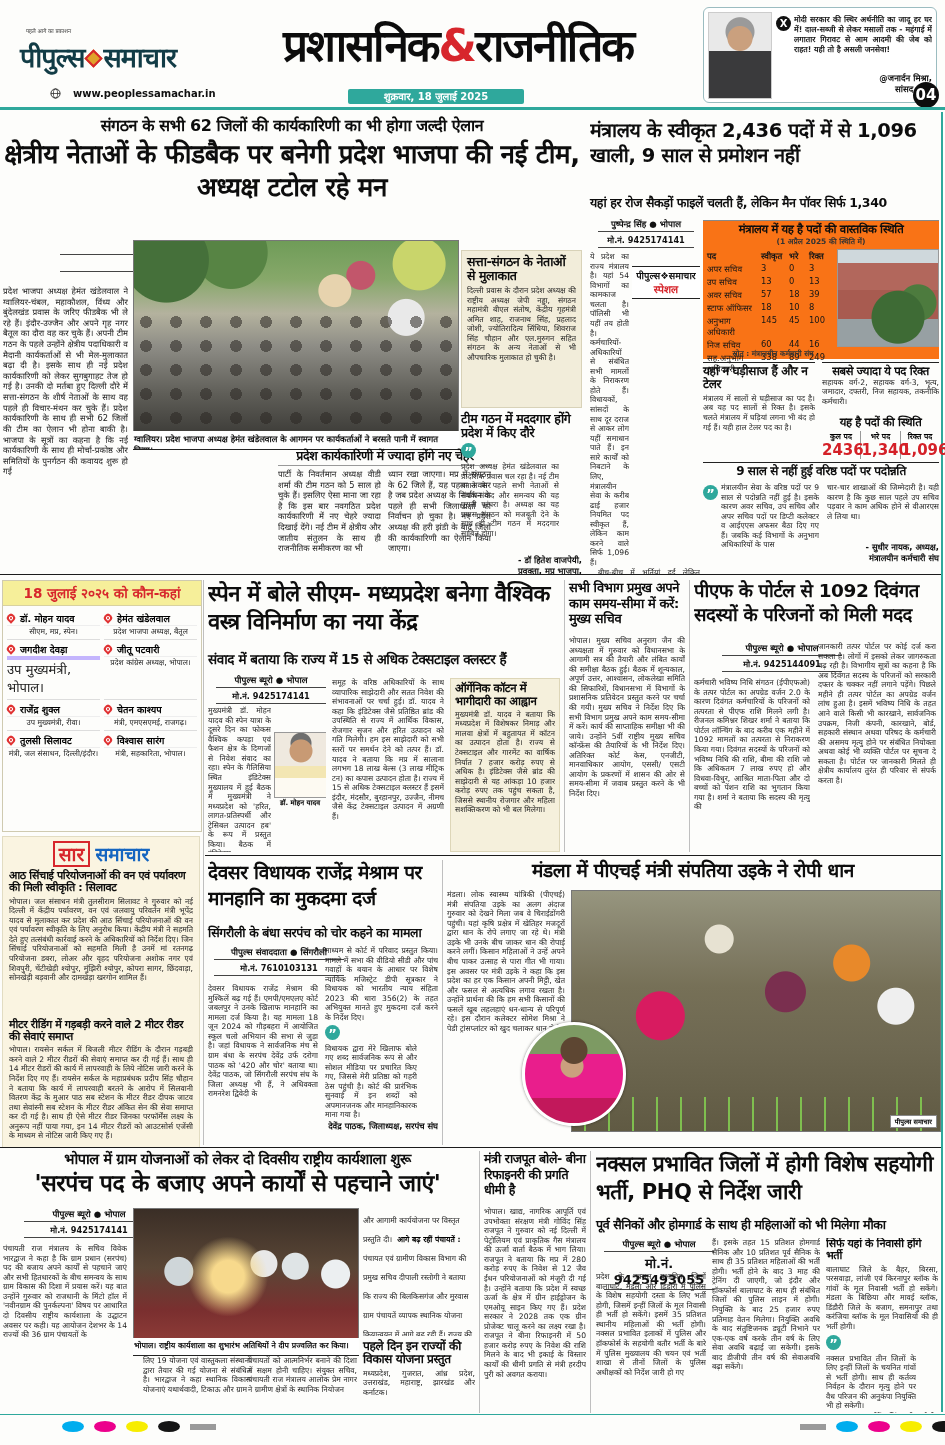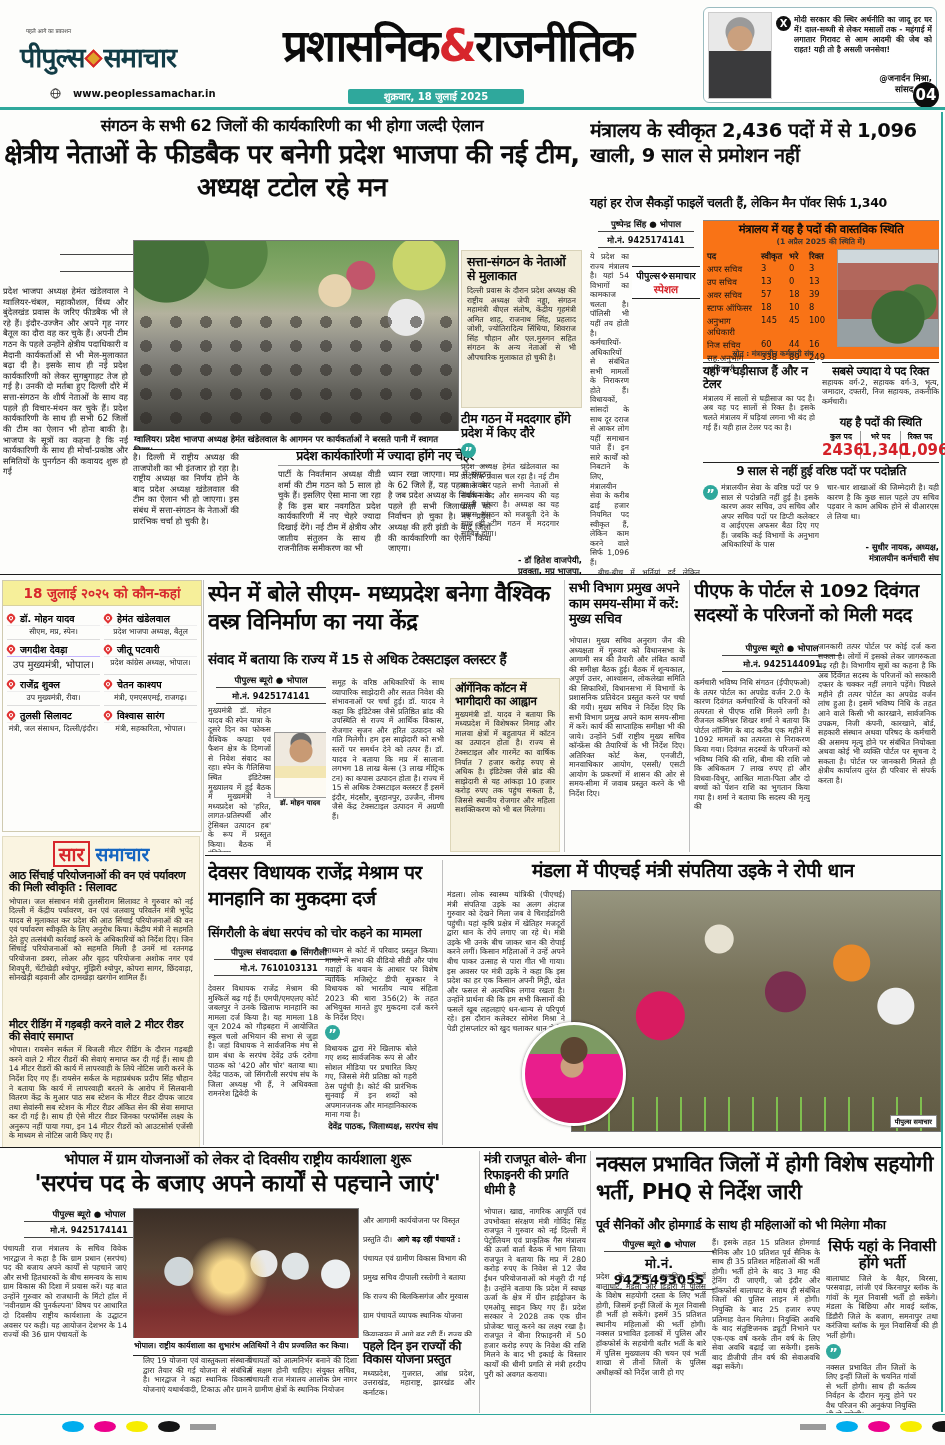--- a/index.html
+++ b/index.html
@@ -91,21 +91,20 @@
          radial-gradient(circle at 10% 10%,#45703a 0 42px,transparent 43px),
          radial-gradient(circle at 30% 6%,#578444 0 36px,transparent 37px),
          radial-gradient(circle at 62% 26%,#e7d3ae 0 16px,transparent 17px),
          radial-gradient(circle at 70% 18%,#c2566b 0 14px,transparent 15px),
          radial-gradient(circle at 84% 40%,#e9e9e9 0 18px,transparent 19px),
          linear-gradient(180deg,#6f9c58 0%,#87a86a 20%,#b4b29e 38%,#8e8d86 55%,#5f5e58 80%,#3f3e3a 100%);">
     <div class="crowd-heads"></div>
   </div>
   <div class="ab cap" style="left:133px;top:431px;width:324px;height:14px;overflow:hidden;">ग्वालियर। प्रदेश भाजपा अध्यक्ष हेमंत खंडेलवाल के आगमन पर कार्यकर्ताओं ने बरसते पानी में स्वागत किया।</div>
 
-  <div class="ab jt bt" style="left:133px;top:452px;width:106px;height:120px;">है। दिल्ली में राष्ट्रीय अध्यक्ष की ताजपोशी का भी इंतजार हो रहा है। राष्ट्रीय अध्यक्ष का निर्णय होने के बाद प्रदेश अध्यक्ष खंडेलवाल की टीम का ऐलान भी हो जाएगा। इस संबंध में सत्ता-संगठन के नेताओं की प्रारंभिक चर्चा हो चुकी है।</div>
 
   <div class="ab" style="left:245px;top:449px;width:214px;height:158px;margin-left:33px;">
     <div class="hl center" style="font-size:12.5px;border-bottom:1px solid #999;padding-bottom:2px;">प्रदेश कार्यकारिणी में ज्यादा होंगे नए चेहरे</div>
     <div class="jt bt" style="position:absolute;left:0;top:20px;width:103px;height:104px;">पार्टी के निवर्तमान अध्यक्ष वीडी शर्मा की टीम गठन को 5 साल हो चुके हैं। इसलिए ऐसा माना जा रहा है कि इस बार नवगठित प्रदेश कार्यकारिणी में नए चेहरे ज्यादा दिखाई देंगे। नई टीम में क्षेत्रीय और जातीय संतुलन के साथ ही राजनीतिक समीकरण का भी</div>
     <div class="jt bt" style="position:absolute;left:110px;top:20px;width:103px;height:104px;">ध्यान रखा जाएगा। मप्र में संगठन के 62 जिले हैं, यह पहला अवसर है जब प्रदेश अध्यक्ष के निर्वाचन के पहले ही सभी जिलाध्यक्षों का निर्वाचन हो चुका है। नए प्रदेश अध्यक्ष की हरी झंडी के बाद जिलों की कार्यकारिणी का ऐलान किया जाएगा।</div>
   </div>
 
   <div class="ab boxcream" style="left:461px;top:250px;width:121px;height:158px;padding:4px 5px;box-sizing:border-box;">
     <div class="hl" style="font-size:12.5px;margin-bottom:3px;">सत्ता-संगठन के नेताओं से मुलाकात</div>
     <div class="jt bt7" style="height:116px;">दिल्ली प्रवास के दौरान प्रदेश अध्यक्ष की राष्ट्रीय अध्यक्ष जेपी नड्डा, संगठन महामंत्री बीएल संतोष, केंद्रीय गृहमंत्री अमित शाह, राजनाथ सिंह, प्रहलाद जोशी, ज्योतिरादित्य सिंधिया, शिवराज सिंह चौहान और एल.मुरुगन सहित संगठन के अन्य नेताओं से भी औपचारिक मुलाकात हो चुकी है।</div>
@@ -223,21 +222,21 @@
       <div style="border-bottom:1px solid #ddd;padding:3px 0;">
         <div style="font-weight:700;font-size:9.5px;"><span class="pin"></span><span>डॉ. मोहन यादव</span></div>
         <div style="font-size:7.6px;color:#222;border-top:1px solid #eee;text-align:center;">सीएम, मप्र, स्पेन।</div>
       </div>
       <div style="border-bottom:1px solid #ddd;padding:3px 0;">
         <div style="font-weight:700;font-size:9.5px;"><span class="pin"></span><span>हेमंत खंडेलवाल</span></div>
         <div style="font-size:7.6px;color:#222;border-top:1px solid #eee;text-align:center;">प्रदेश भाजपा अध्यक्ष, बैतूल</div>
       </div>
       <div style="border-bottom:1px solid #ddd;padding:3px 0;">
         <div style="font-weight:700;font-size:9.5px;"><span class="pin"></span><span>जगदीश देवड़ा</span></div>
-        <div style="font-size:10px;color:#222;border-top:1px solid #c4b5fd;text-align:center;">उप मुख्यमंत्री, भोपाल।</div>
+        <div style="font-size:13px;color:#222;border-top:4px solid #c4b5fd;text-align:left;">उप मुख्यमंत्री, भोपाल।</div>
       </div>
       <div style="border-bottom:1px solid #ddd;padding:3px 0;">
         <div style="font-weight:700;font-size:9.5px;"><span class="pin"></span><span>जीतू पटवारी</span></div>
         <div style="font-size:7.6px;color:#222;border-top:1px solid #eee;text-align:center;">प्रदेश कांग्रेस अध्यक्ष, भोपाल।</div>
       </div>
       <div style="border-bottom:1px solid #ddd;padding:3px 0;">
         <div style="font-weight:700;font-size:9.5px;"><span class="pin"></span><span>राजेंद्र शुक्ल</span></div>
         <div style="font-size:7.6px;color:#222;border-top:1px solid #eee;text-align:center;">उप मुख्यमंत्री, रीवा।</div>
       </div>
       <div style="border-bottom:1px solid #ddd;padding:3px 0;">
@@ -380,21 +379,21 @@
 
   <div class="ab hl" style="left:596px;top:1150px;width:344px;height:66px;font-size:21px;line-height:1.35;overflow:hidden;">नक्सल प्रभावित जिलों में होगी विशेष सहयोगी भर्ती, PHQ से निर्देश जारी</div>
   <div class="ab hl" style="left:596px;top:1218px;width:344px;font-size:12.5px;">पूर्व सैनिकों और होमगार्ड के साथ ही महिलाओं को भी मिलेगा मौका</div>
   <div class="ab byl" style="left:604px;top:1238px;width:110px;">
     <div class="n" style="font-size:8.6px;">पीपुल्स ब्यूरो ● भोपाल</div>
     <div class="p" style="font-size:13px;">मो.नं. 9425493055</div>
   </div>
   <div class="ab jt bt7" style="left:596px;top:1272px;width:110px;height:140px;">प्रदेश के नक्सल प्रभावित जिलों बालाघाट, मंडला और डिंडौरी में पुलिस के विशेष सहयोगी दस्ता के लिए भर्ती होगी, जिसमें इन्हीं जिलों के मूल निवासी ही भर्ती हो सकेंगे। इसमें 35 प्रतिशत स्थानीय महिलाओं की भर्ती होगी। नक्सल प्रभावित इलाकों में पुलिस और हॉकफोर्स के सहयोगी बतौर भर्ती के बारे में पुलिस मुख्यालय की चयन एवं भर्ती शाखा से तीनों जिलों के पुलिस अधीक्षकों को निर्देश जारी हो गए</div>
   <div class="ab jt bt7" style="left:712px;top:1238px;width:108px;height:175px;">हैं। इसके तहत 15 प्रतिशत होमगार्ड सैनिक और 10 प्रतिशत पूर्व सैनिक के साथ ही 35 प्रतिशत महिलाओं की भर्ती होगी। भर्ती होने के बाद 3 माह की ट्रेनिंग दी जाएगी, जो इंदौर और हॉकफोर्स बालाघाट के साथ ही संबंधित जिलों की पुलिस लाइन में होगी। नियुक्ति के बाद 25 हजार रुपए प्रतिमाह वेतन मिलेगा। नियुक्ति अवधि के बाद संतुष्टिजनक ड्यूटी निभाने पर एक-एक वर्ष करके तीन वर्ष के लिए सेवा अवधि बढ़ाई जा सकेगी। इसके बाद डीजीपी तीन वर्ष की सेवाअवधि बढ़ा सकेंगे।</div>
   <div class="ab" style="left:826px;top:1238px;width:112px;height:175px;overflow:hidden;">
-    <div class="hl" style="font-size:15px;text-align:center;">सिर्फ यहां के निवासी होंगे भर्ती</div>
+    <div class="hl" style="font-size:11px;">सिर्फ यहां के निवासी होंगे भर्ती</div>
     <div class="jt bt7" style="margin-top:2px;">बालाघाट जिले के बैहर, बिरसा, परसवाड़ा, लांजी एवं किरनापुर ब्लॉक के गांवों के मूल निवासी भर्ती हो सकेंगे। मंडला के बिछिया और मावई ब्लॉक, डिंडौरी जिले के बजाग, समनापुर तथा करंजिया ब्लॉक के मूल निवासियों की ही भर्ती होगी।</div>
     <div style="margin-top:3px;">
       <span class="qico">”</span>
       <div class="jt bt7" style="display:inline-block;width:90px;vertical-align:top;">नक्सल प्रभावित तीन जिलों के लिए इन्हीं जिलों के चयनित गांवों से भर्ती होगी। साथ ही कर्तव्य निर्वहन के दौरान मृत्यु होने पर वैध परिजन की अनुकंपा नियुक्ति भी हो सकेगी।</div>
     </div>
     <div class="sign">वीरेंद्र सिंह, डीआईजी,</div>
     <div class="sign">सिलेक्शन, पीएचक्यू</div>
   </div>
 
   <div class="ab teal-rule" style="left:0;top:1414px;width:945px;height:1px;"></div>

